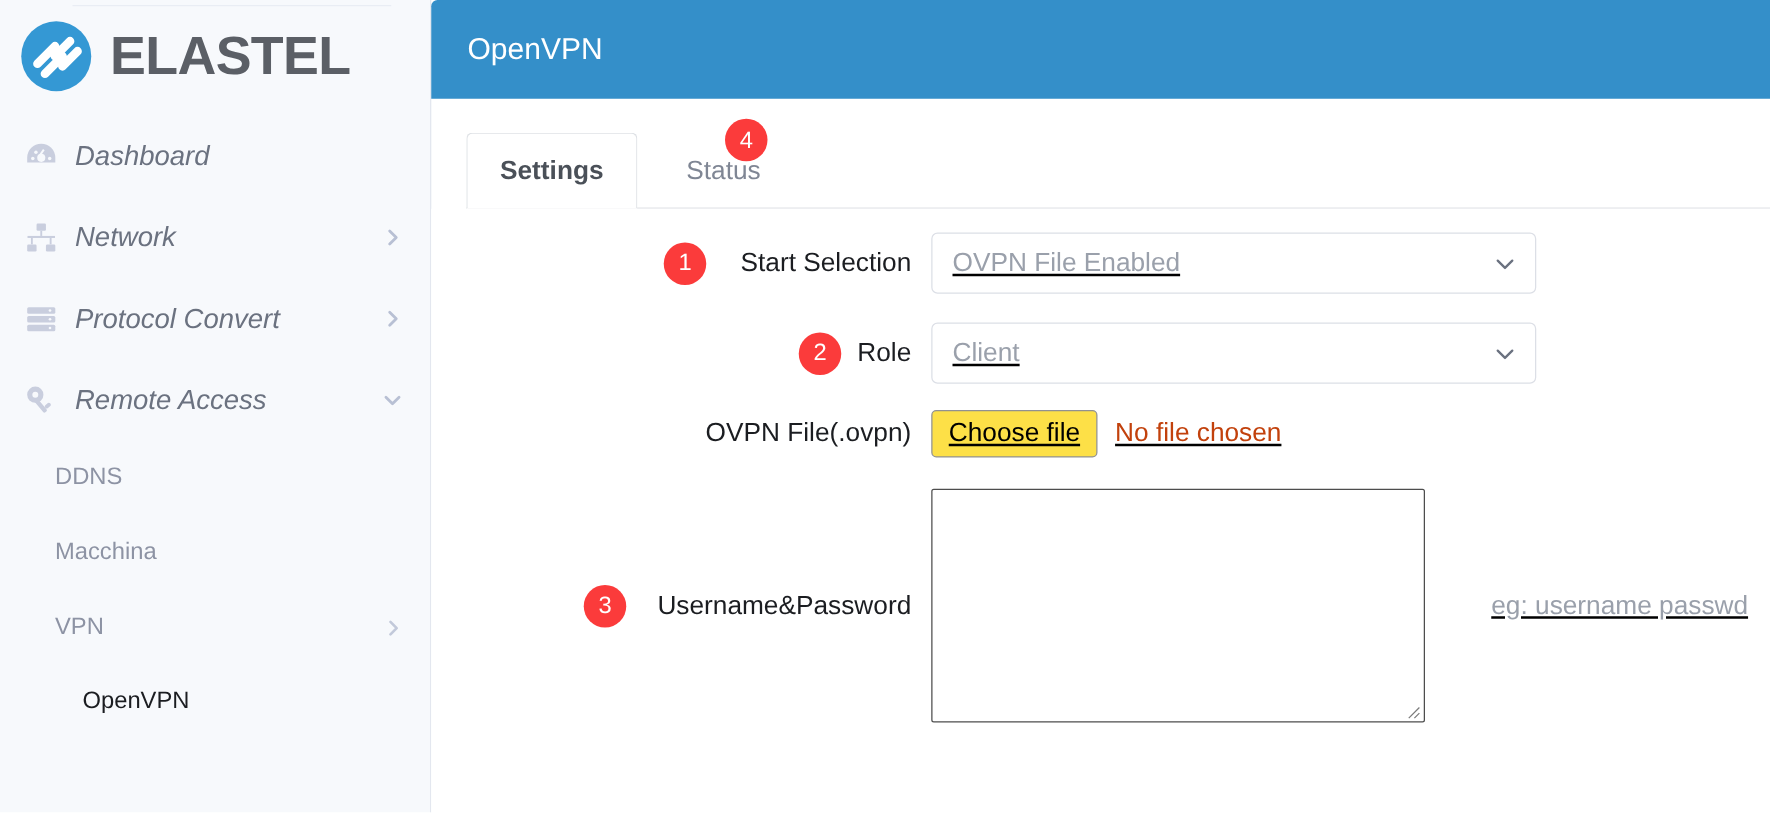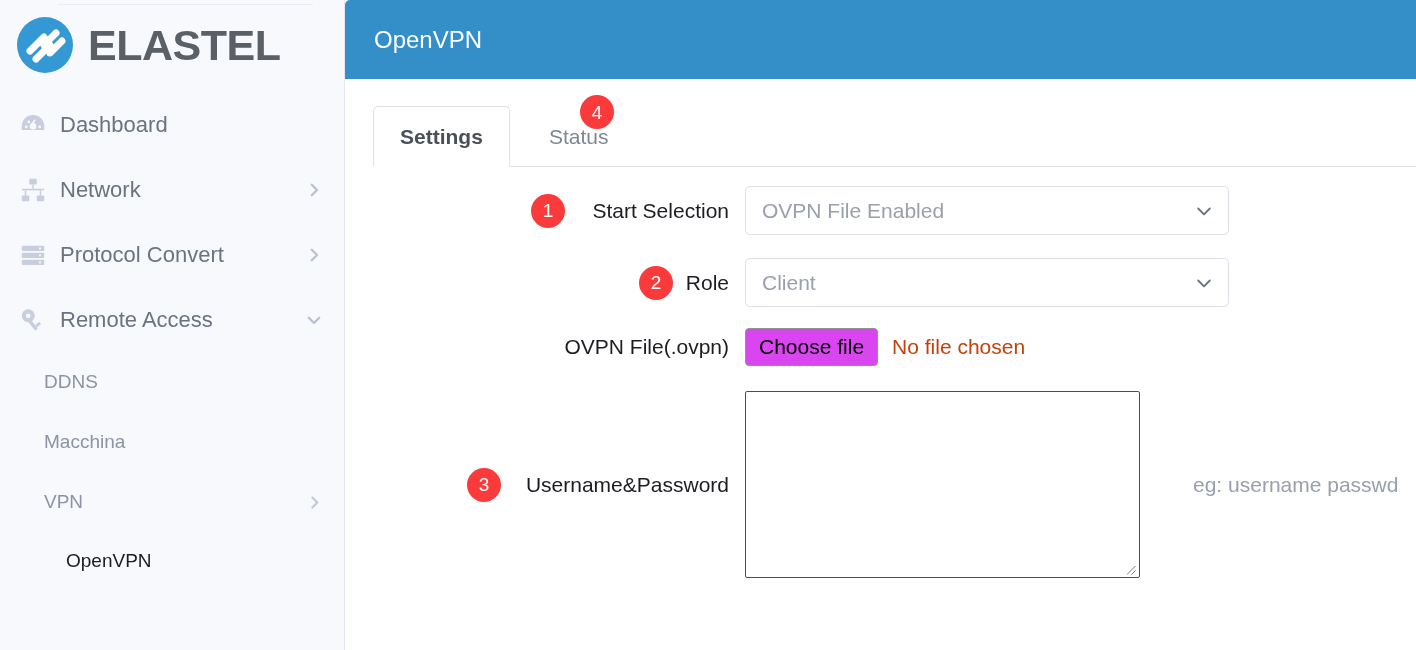--- a/index.html
+++ b/index.html
@@ -76,20 +76,21 @@
     display: flex;
     align-items: center;
     justify-content: flex-start;
     color: #c9cede;
   }
   .mi-label {
     font-size: 22px;
     color: #6b7280;
     flex: 1;
     white-space: nowrap;
+    font-style: italic;
   }
   .mi-chev {
     flex: none;
     color: #b8c0d4;
     display: flex;
     align-items: center;
   }
 
   
   .sub {
@@ -208,21 +209,21 @@
   .row-label {
     width: 400px;
     flex: none;
     text-align: right;
     padding-right: 16px;
     font-size: 21px;
     color: #1b1d21;
     position: relative;
     white-space: nowrap;
   }
-  .row-ctl { flex: 1; position: relative; }
+  .row-ctl { flex: 1; position: relative; text-decoration: underline; }
 
   .badge-inline {
     position: absolute;
     width: 34px; height: 34px;
     border-radius: 50%;
     background: #fb3b3b;
     color: #ffffff;
     font-size: 19px;
     display: flex;
     align-items: center;
@@ -256,21 +257,21 @@
 
   
   .fileinput {
     display: flex;
     align-items: center;
     gap: 14px;
   }
   .choose-btn {
     border: 1px solid #919191;
     border-radius: 4px;
-    background: #d946ef;
+    background: #fde047;
     padding: 6px 13px;
     font-size: 21px;
     color: #000000;
     cursor: pointer;
     line-height: 1.15;
   }
   .nofile {
     font-size: 21px;
     color: #c2410c;
   }

